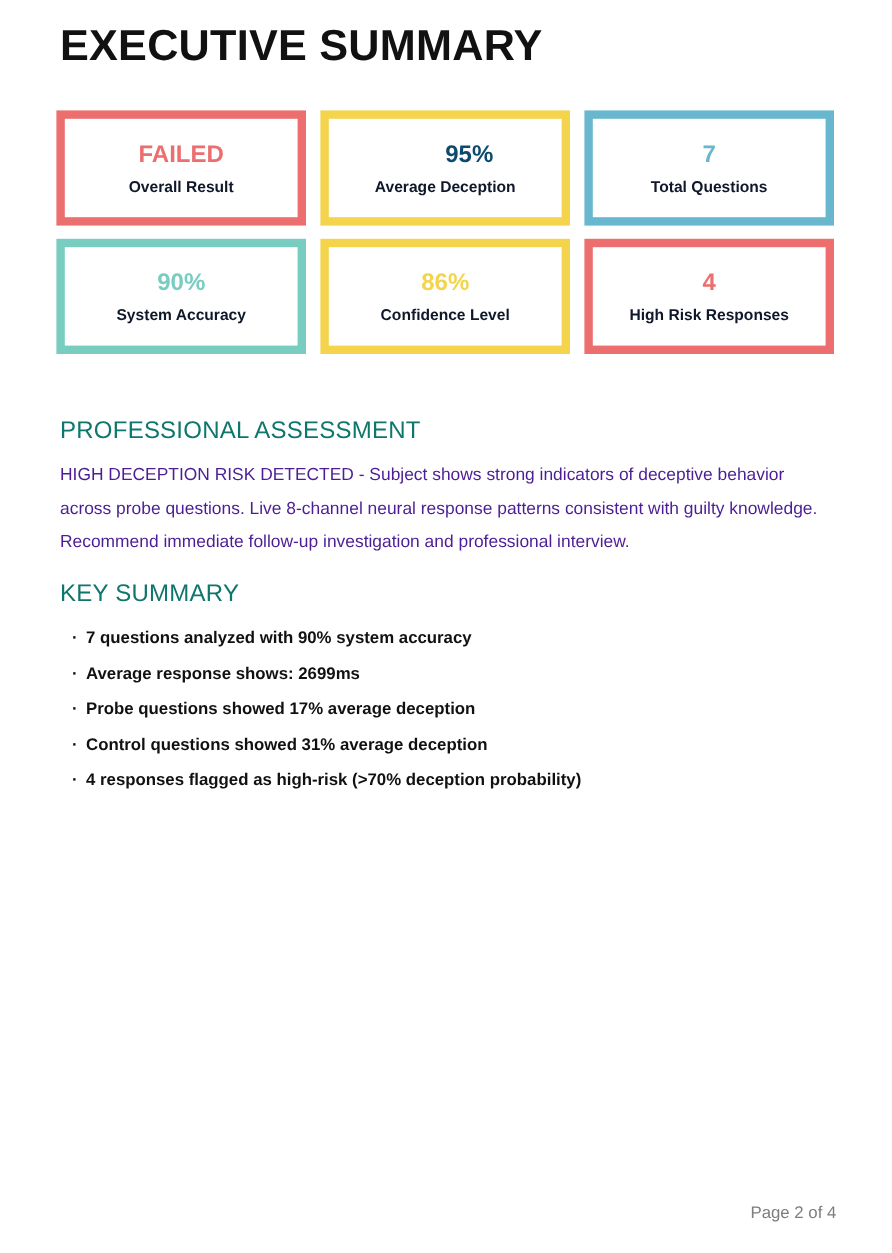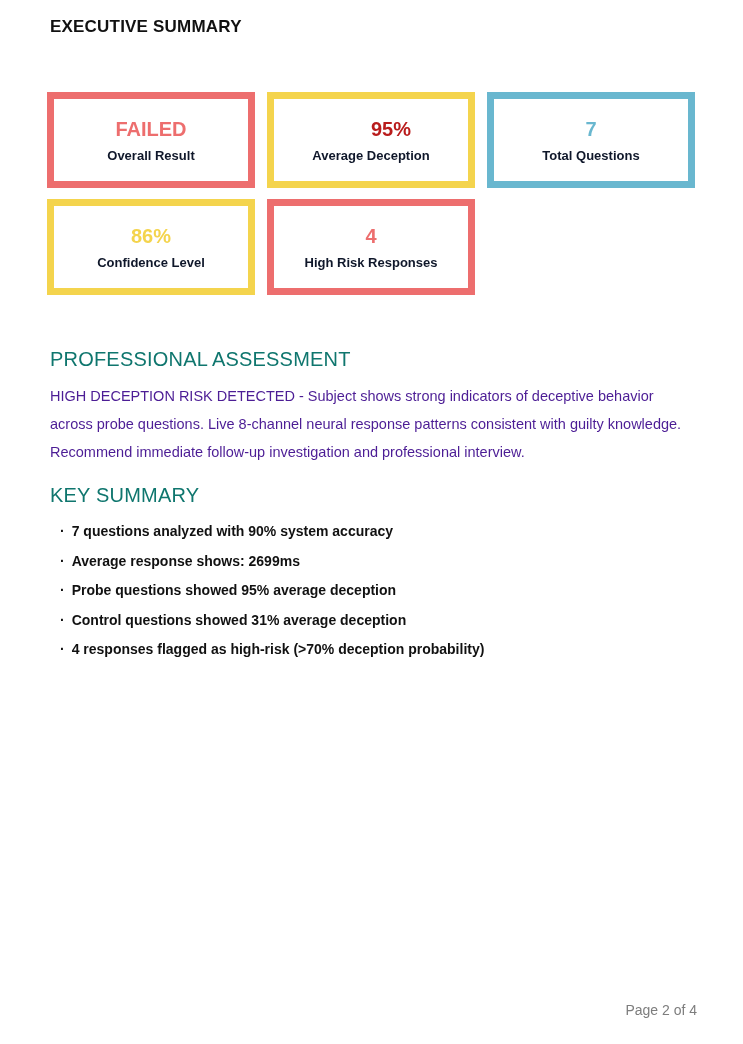--- a/index.html
+++ b/index.html
@@ -15,21 +15,21 @@
   .page {
     position: relative;
     width: 743px;
     height: 1044px;
     background: #ffffff;
   }
   .doc-title {
     position: absolute;
     left: 50px;
     top: 17px;
-    font-size: 17px;
+    font-size: 36px;
     font-weight: bold;
     letter-spacing: 0.2px;
     color: #111111;
   }
   .stats-grid {
     position: absolute;
     left: 47px;
     top: 92px;
     width: 648px;
     display: grid;
@@ -112,26 +112,30 @@
 <div class="page">
 
   <h1 class="doc-title">EXECUTIVE SUMMARY</h1>
 
   <div class="stats-grid">
     <div class="stat-card" style="border-color: rgb(237, 110, 110);">
       <div class="stat-value" style="color: rgb(237, 110, 110);">FAILED</div>
       <div class="stat-label">Overall Result</div>
     </div>
     <div class="stat-card" style="border-color: rgb(244, 212, 77);">
-      <div class="stat-value" style="color: #b91c1c; margin-left: 40px;">95%</div>
+      <div class="stat-value" style="color: #0c4a6e; margin-left: 40px;">95%</div>
       <div class="stat-label">Average Deception</div>
     </div>
     <div class="stat-card" style="border-color: rgb(105, 183, 207);">
       <div class="stat-value" style="color: rgb(105, 183, 207);">7</div>
       <div class="stat-label">Total Questions</div>
+    </div>
+    <div class="stat-card" style="border-color: rgb(120, 204, 192);">
+      <div class="stat-value" style="color: rgb(120, 204, 192);">90%</div>
+      <div class="stat-label">System Accuracy</div>
     </div>
     <div class="stat-card" style="border-color: rgb(244, 212, 77);">
       <div class="stat-value" style="color: rgb(244, 212, 77); text-align: center;">86%</div>
       <div class="stat-label">Confidence Level</div>
     </div>
     <div class="stat-card" style="border-color: rgb(237, 110, 110);">
       <div class="stat-value" style="color: rgb(237, 110, 110);">4</div>
       <div class="stat-label">High Risk Responses</div>
     </div>
   </div>
@@ -144,21 +148,21 @@
     <li>
       <span class="bullet-dot">·</span>
       <span>7 questions analyzed with 90% system accuracy</span>
     </li>
     <li>
       <span class="bullet-dot">·</span>
       <span>Average response shows: 2699ms</span>
     </li>
     <li>
       <span class="bullet-dot">·</span>
-      <span>Probe questions showed 95% average deception</span>
+      <span>Probe questions showed 17% average deception</span>
     </li>
     <li>
       <span class="bullet-dot">·</span>
       <span>Control questions showed 31% average deception</span>
     </li>
     <li>
       <span class="bullet-dot">·</span>
       <span>4 responses flagged as high-risk (&gt;70% deception probability)</span>
     </li>
   </ul>

